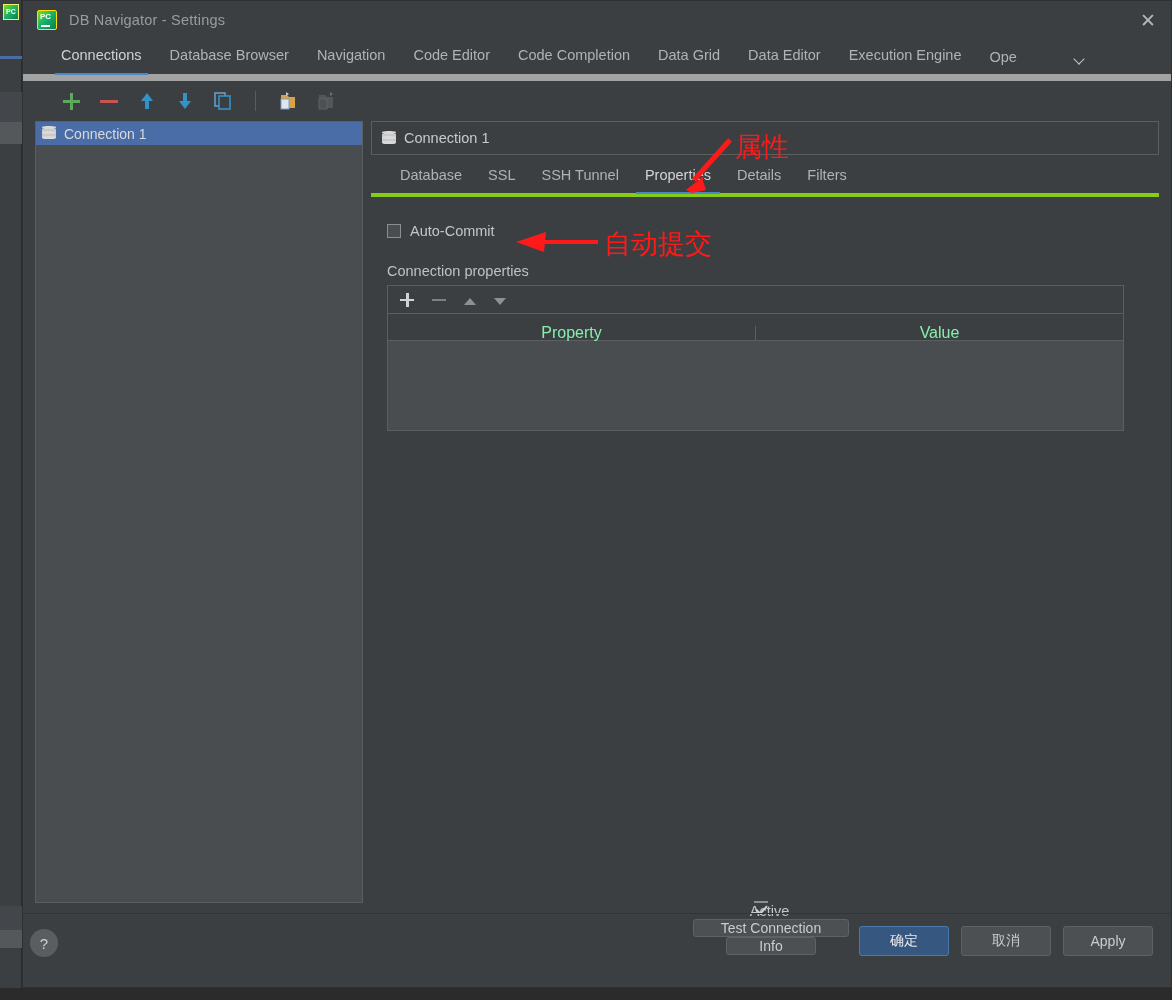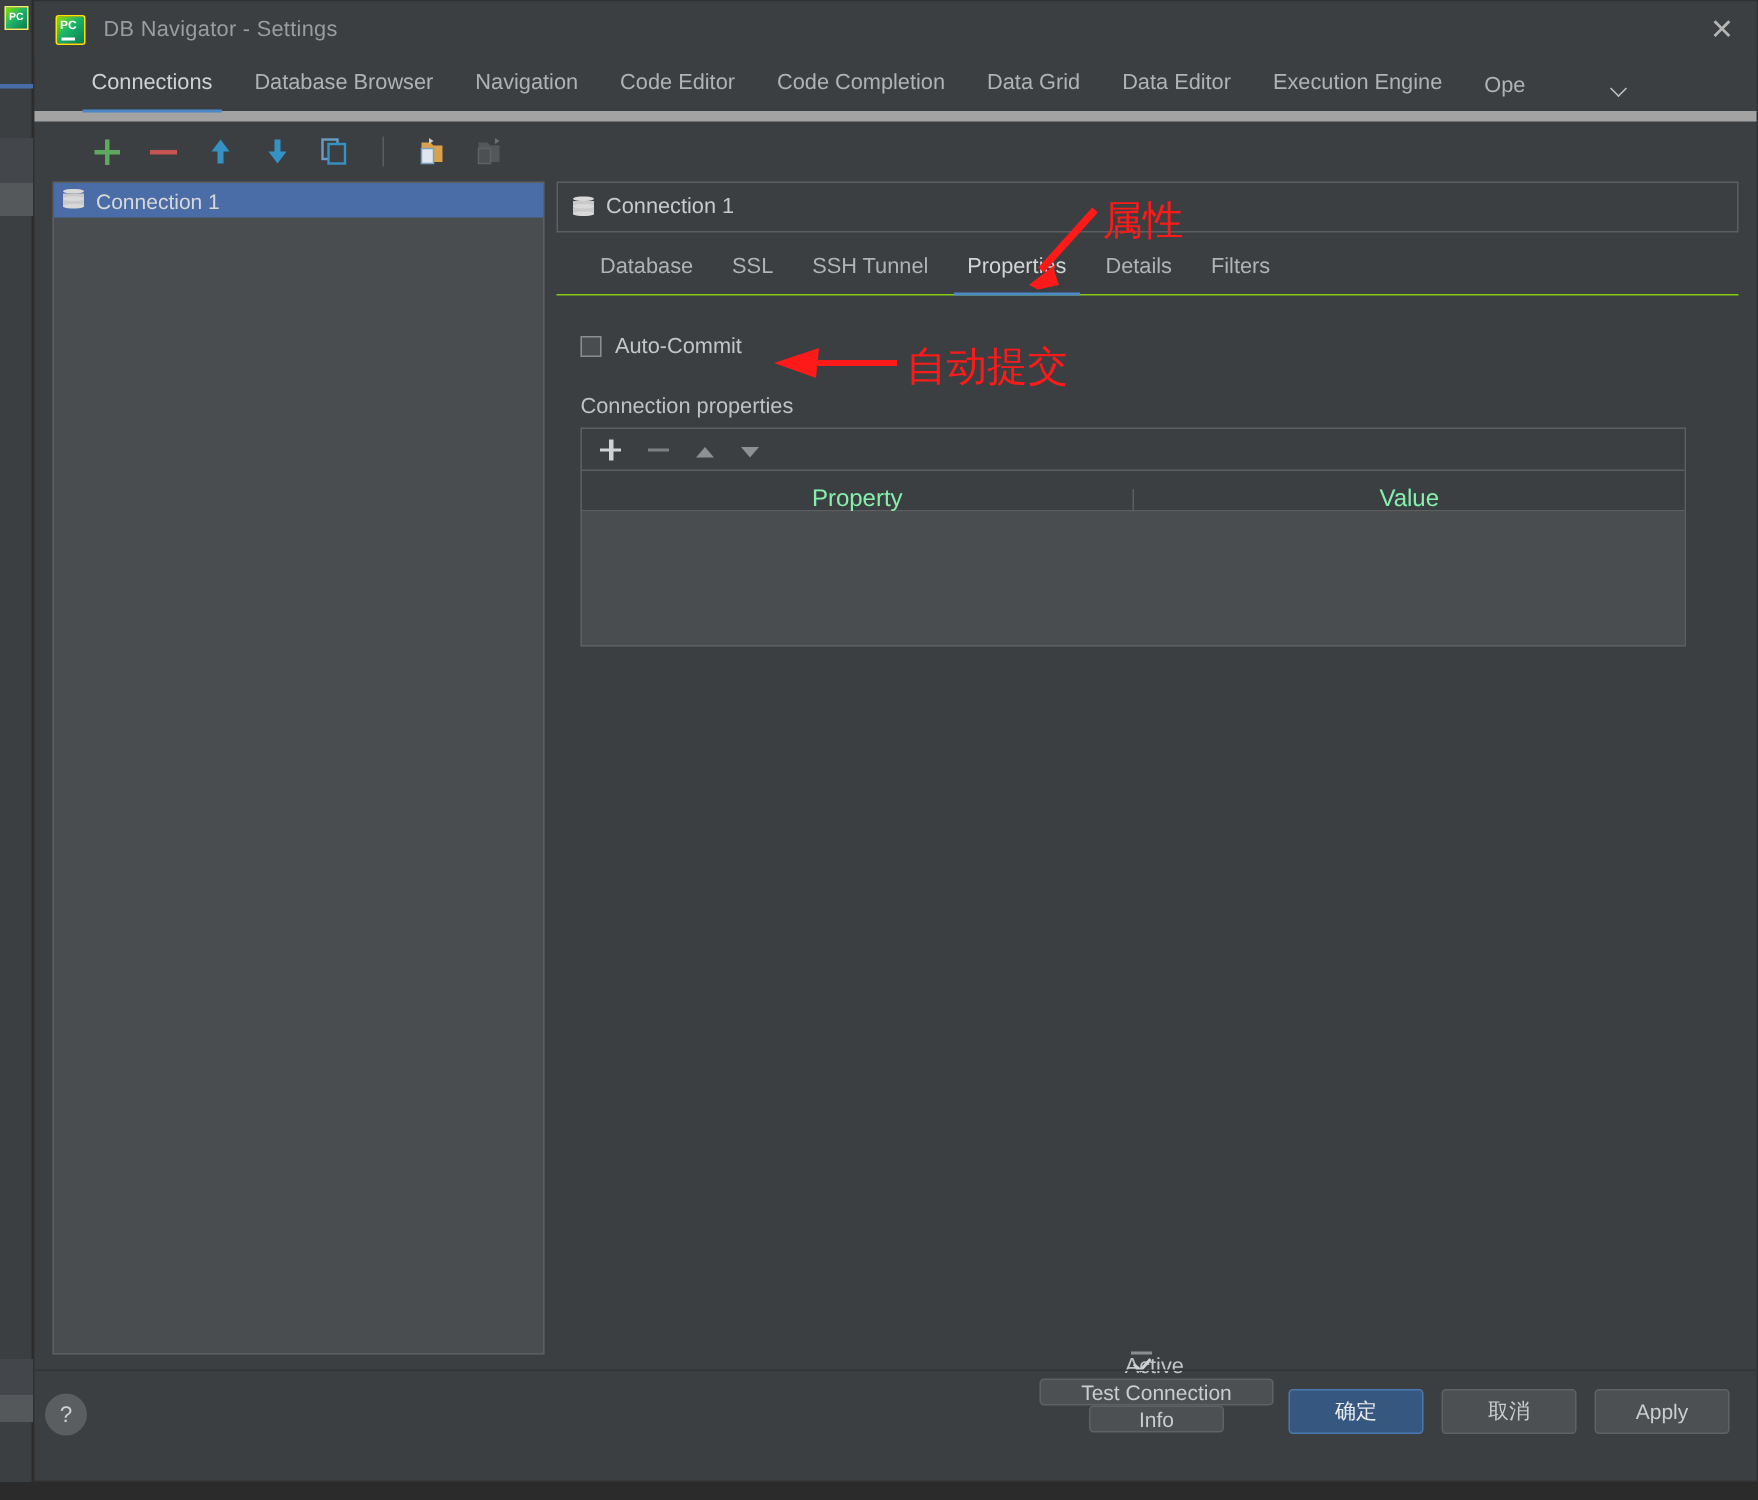--- a/index.html
+++ b/index.html
@@ -123,21 +123,21 @@
   }
 
   .detailpanel {
     position: absolute; left: 348px; top: 0; right: 12px; height: 862px;
   }
   .conn-header {
     height: 34px; background: #3c3f41; border: 1px solid #5c5f61;
     display: flex; align-items: center; padding-left: 10px; font-size: 14.5px; color: #c8cacc;
   }
   .subtabs {
-    height: 42px; display: flex; align-items: flex-end; border-bottom: 1px solid #84cc16;
+    height: 42px; display: flex; align-items: flex-end; border-bottom: 4px solid #84cc16;
     padding-left: 16px;
     text-align: right;
   }
   .subtab {
     position: relative; font-size: 14.5px; color: #b0b2b4; padding: 0 13px 10px 13px;
   }
   .subtab.active { color: #d2d4d6; }
   .subtab.active::after {
     content:""; position:absolute; left: 4px; right: 4px; bottom: -1px; height: 2px; background:#4a88c7;
   }

